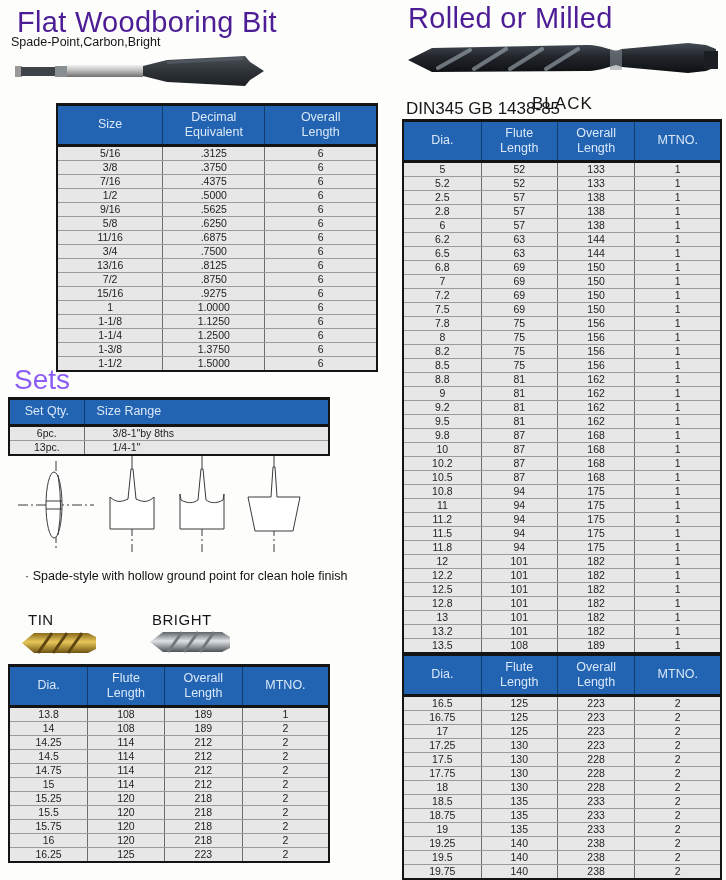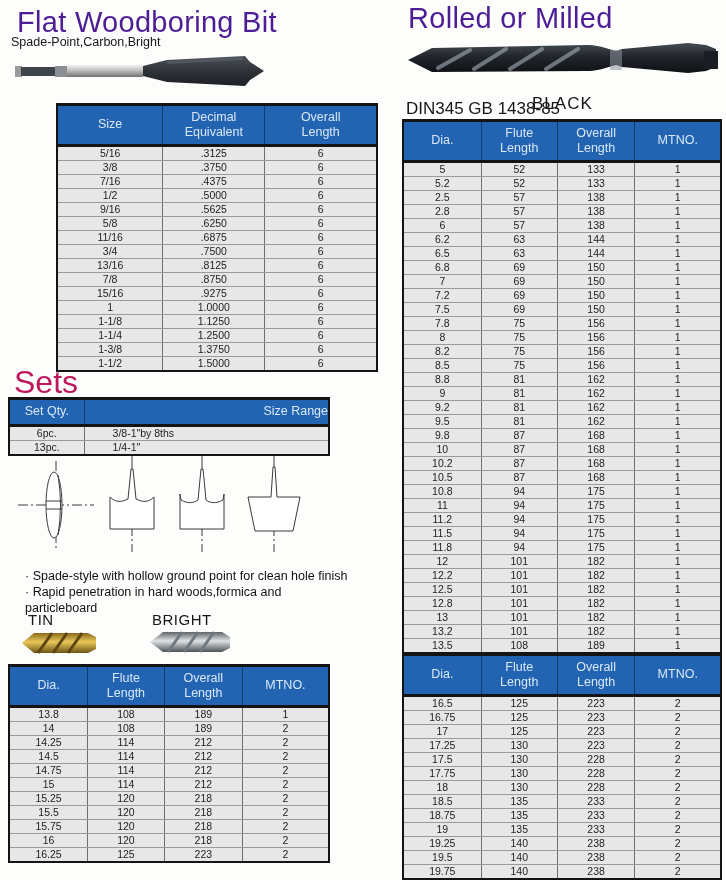--- a/index.html
+++ b/index.html
@@ -3,21 +3,21 @@
 <meta charset="utf-8">
 <style>
   html,body{margin:0;padding:0;}
   body{
     width:726px;height:880px;position:relative;background:#fdfdfc;
     font-family:"Liberation Sans", sans-serif;color:#111;overflow:hidden;
   }
   .abs{position:absolute;}
   .h1{font-size:29px;letter-spacing:.3px;color:#4c1d95;white-space:nowrap;}
   .sub{font-size:12.5px;color:#161616;}
-  .h2{font-size:32px;color:#be185d;}
+  .h2{font-size:28px;color:#8b5cf6;}
   .lbl{font-size:15px;color:#161616;letter-spacing:.5px;}
   .blk{font-size:17px;letter-spacing:1px;color:#161616;}
   .din{font-size:17px;color:#161616;}
 
   table.cat{border-collapse:collapse;table-layout:fixed;width:100%;
     border:2px solid #141414;border-top:3px solid #141414;border-bottom:2px solid #141414;}
   table.cat thead th{
     background:#2263b2;color:#d9e8f8;font-weight:normal;font-size:12.5px;
     line-height:14.5px;white-space:pre-line;text-align:center;vertical-align:middle;
     padding:4px 0 5px;border-right:1px solid #123c6e;border-bottom:3px solid #141414;}
@@ -26,21 +26,21 @@
     background:#e7e7e7;border-right:1px solid #6e6e6e;border-bottom:1px solid #9b9b9b;
     font-size:10.5px;line-height:13px;height:13px;padding:0;text-align:center;color:#1d1d1d;}
   table.cat td:last-child{border-right:none;}
   table.cat tbody tr:last-child td{border-bottom:none;}
 
   .t3 th:nth-child(1),.t3 td:nth-child(1){width:33%;}
   .t3 th:nth-child(2),.t3 td:nth-child(2){width:32%;}
   .t3 th:nth-child(3),.t3 td:nth-child(3){width:35%;}
 
   .sets th:nth-child(1),.sets td:nth-child(1){width:23%;}
-  .sets th:nth-child(2){text-align:right;padding-left:30px;}
+  .sets th:nth-child(2){text-align:left;padding-left:12px;}
   .sets td:nth-child(2){text-align:left;padding-left:28px;}
   .sets thead th{padding:4px 0;}
 
   .m4 th:nth-child(1),.m4 td:nth-child(1){width:24.5%;}
   .m4 th:nth-child(2),.m4 td:nth-child(2){width:24%;}
   .m4 th:nth-child(3),.m4 td:nth-child(3){width:24.5%;}
   .m4 th:nth-child(4),.m4 td:nth-child(4){width:27%;}
 
   ul.feat{list-style:none;margin:15px;padding:0;font-size:12.5px;line-height:16px;color:#111;}
   svg{display:block;}
@@ -125,21 +125,21 @@
           <td>3/4</td>
           <td>.7500</td>
           <td>6</td>
         </tr>
         <tr>
           <td>13/16</td>
           <td>.8125</td>
           <td>6</td>
         </tr>
         <tr>
-          <td>7/8</td>
+          <td>7/2</td>
           <td>.8750</td>
           <td>6</td>
         </tr>
         <tr>
           <td>15/16</td>
           <td>.9275</td>
           <td>6</td>
         </tr>
         <tr>
           <td>1</td>
@@ -217,21 +217,20 @@
 
     <g>
       <line x1="262" y1="1" x2="262" y2="97" stroke-dasharray="14 3 2 3"></line>
       <path d="M236,42 L259,42 L261,12 L263,12 L265,42 L288,42 L281,76 L243,76 Z" fill="#fff"></path>
     </g>
   </svg>
 </div>
 
 <ul class="feat abs" style="left:10px;top:553px;width:330px;">
     <li>· Spade-style with hollow ground point for clean hole finish</li>
-    <li>· Rapid penetration in hard woods,formica and particleboard</li>
   </ul>
 
 <div class="abs lbl" style="left:28px;top:611px;">TIN</div>
 <div class="abs lbl" style="left:152px;top:611px;">BRIGHT</div>
 
 <div class="abs" style="left:20px;top:628px;width:78px;height:30px;">
   <svg width="78" height="30" viewBox="0 0 78 30">
     <defs>
       <linearGradient id="gold" x1="0" y1="0" x2="0" y2="1">
         <stop offset="0" stop-color="#8a6a1c"></stop>

